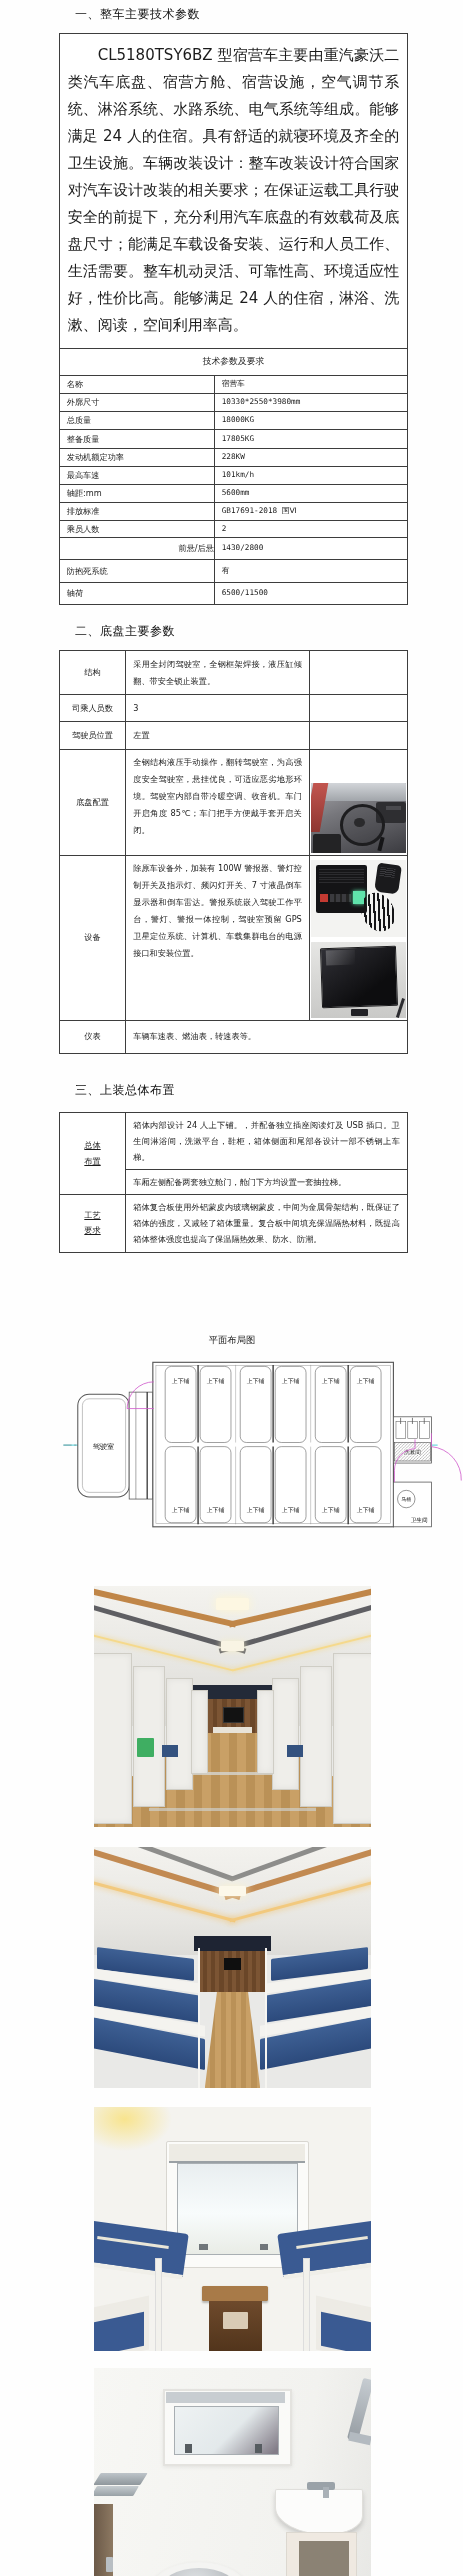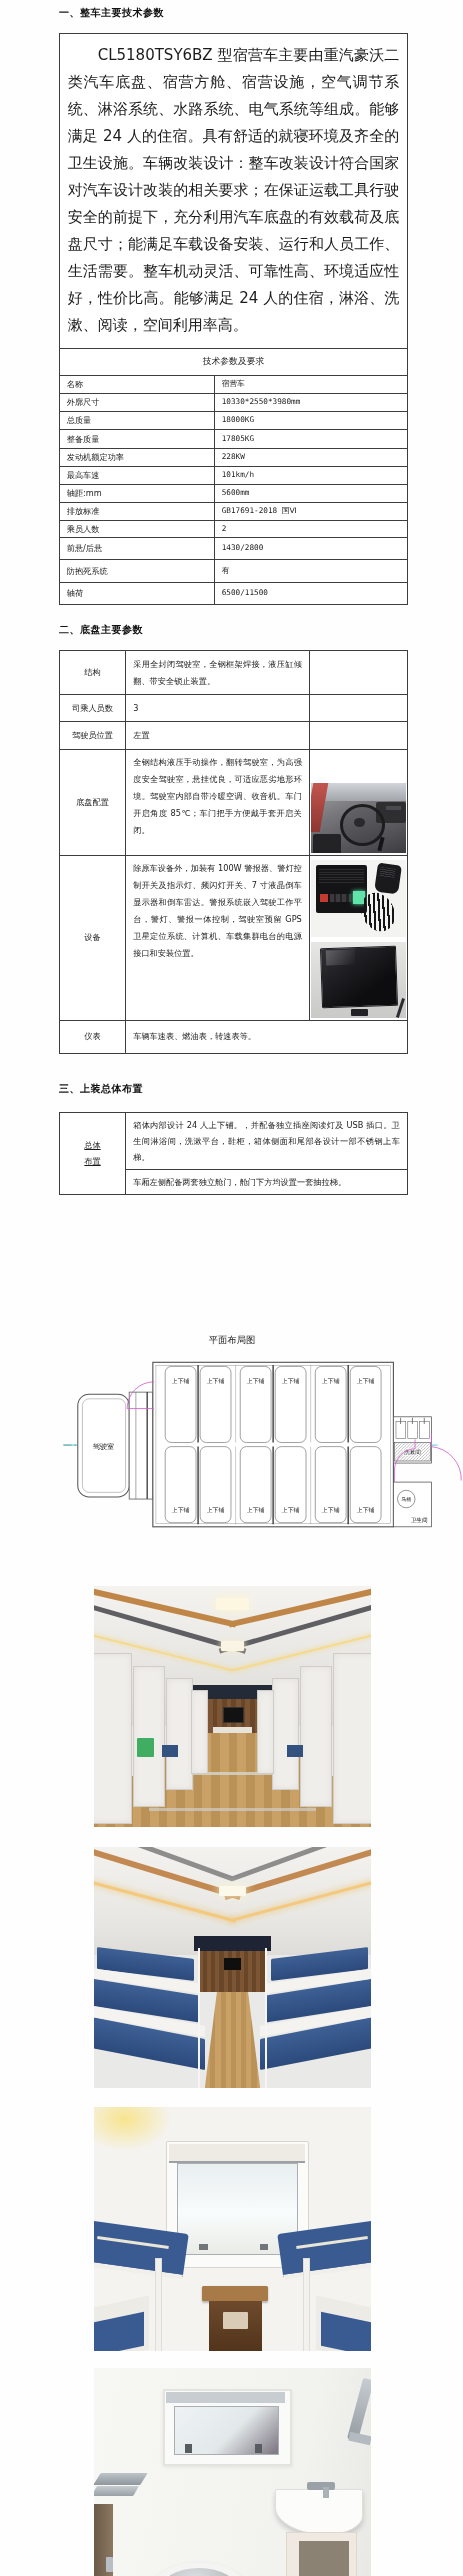--- a/index.html
+++ b/index.html
@@ -2,21 +2,21 @@
 <html style="font-size:8.2px"><head>
 <meta charset="utf-8">
 <style>
   html,body{margin:0;padding:0;background:#ffffff;}
   #page{position:relative;width:464px;height:2631px;background:#fefefe;overflow:hidden;
         font-family:"DejaVu Sans","Liberation Sans",sans-serif;color:#1b1b1b;}
   .abs{position:absolute;}
   i{display:block;position:absolute;font-style:normal;}
 
   
-  .h-sec{position:absolute;left:59px;font-size:10px;font-weight:bold;color:#111;letter-spacing:0.5px;}
+  .h-sec{position:absolute;left:75px;font-size:12px;font-weight:normal;color:#111;letter-spacing:0.5px;}
 
   
   .box{position:absolute;left:59px;width:349px;border:1px solid #3d3d3d;background:#fff;box-sizing:border-box;}
   .intro{padding:8.2px 7.7px 2.1px 7.7px;font-size:15px;line-height:27px;text-align:justify;}
   .intro p{margin:0 0 7.2px 0;text-indent:2em;}
   .thead{border-top:0.8px solid #3d3d3d;text-align:center;font-size:8.8px;padding:6.7px 0;}
   .trow{display:flex;border-top:0.8px solid #3d3d3d;}
   .tlabel{width:155px;border-right:0.8px solid #3d3d3d;padding:3.1px 0 3.1px 6.7px;font-size:8.2px;box-sizing:border-box;}
   .tvalue{flex:1;padding:3.1px 0 3.1px 6.7px;font-size:7.7px;font-family:"DejaVu Sans Mono","Liberation Mono",monospace;}
 
@@ -236,21 +236,21 @@
         <div class="tvalue">4*2</div>
       </div>
     <div class="trow">
         <div class="tlabel">轮胎数</div>
         <div class="tvalue">6+1</div>
       </div>
   </div>
 
   <div class="box" style="top:537px;">
     <div class="trow" style="border-top:none;">
-        <div class="tlabel" style="padding:5.2px 0 5.2px 6.7px;">前悬/后悬</div>
+        <div class="tlabel" style="padding:5.2px 0 5.2px 6.7px;text-align:right;">前悬/后悬</div>
         <div class="tvalue" style="padding:5.2px 0 5.2px 6.7px;">1430/2800</div>
       </div>
     <div class="trow">
         <div class="tlabel" style="padding:5.2px 0 5.2px 6.7px;">防抱死系统</div>
         <div class="tvalue" style="padding:5.2px 0 5.2px 6.7px;">有</div>
       </div>
     <div class="trow">
         <div class="tlabel" style="padding:5.2px 0 5.2px 6.7px;">轴荷</div>
         <div class="tvalue" style="padding:5.2px 0 5.2px 6.7px;">6500/11500</div>
       </div>
@@ -322,20 +322,26 @@
 
   <div class="box t4" style="top:1112px;">
     <div class="g-row" style="border-top:none;">
       <div class="g-label">
           <span class="wrap2">总体布置</span>
         </div>
       <div style="flex:1;">
         <div class="sub">箱体内部设计 24 人上下铺。，并配备独立插座阅读灯及 USB 插口。卫生间淋浴间，洗漱平台，鞋柜，箱体侧面和尾部各设计一部不锈钢上车梯。</div>
         <div class="sub">车厢左侧配备两套独立舱门，舱门下方均设置一套抽拉梯。</div>
       </div>
+    </div>
+    <div class="g-row">
+      <div class="g-label">
+          <span class="wrap2">工艺要求</span>
+        </div>
+      <div class="g-text">箱体复合板使用外铝蒙皮内玻璃钢蒙皮，中间为金属骨架结构，既保证了箱体的强度，又减轻了箱体重量。复合板中间填充保温隔热材料，既提高箱体整体强度也提高了保温隔热效果、防水、防潮。</div>
     </div>
   </div>
 
   <div class="plan-title" style="top:1334px;">平面布局图</div>
 
   <svg class="abs" style="top:1351px;left:0;" width="464" height="183" viewBox="0 0 900 356">
     <defs>
       <pattern id="hatch" patternUnits="userSpaceOnUse" width="6" height="6">
         <path d="M0 6 L6 0" stroke="#9a9a9a" stroke-width="1.2"></path>
       </pattern>

